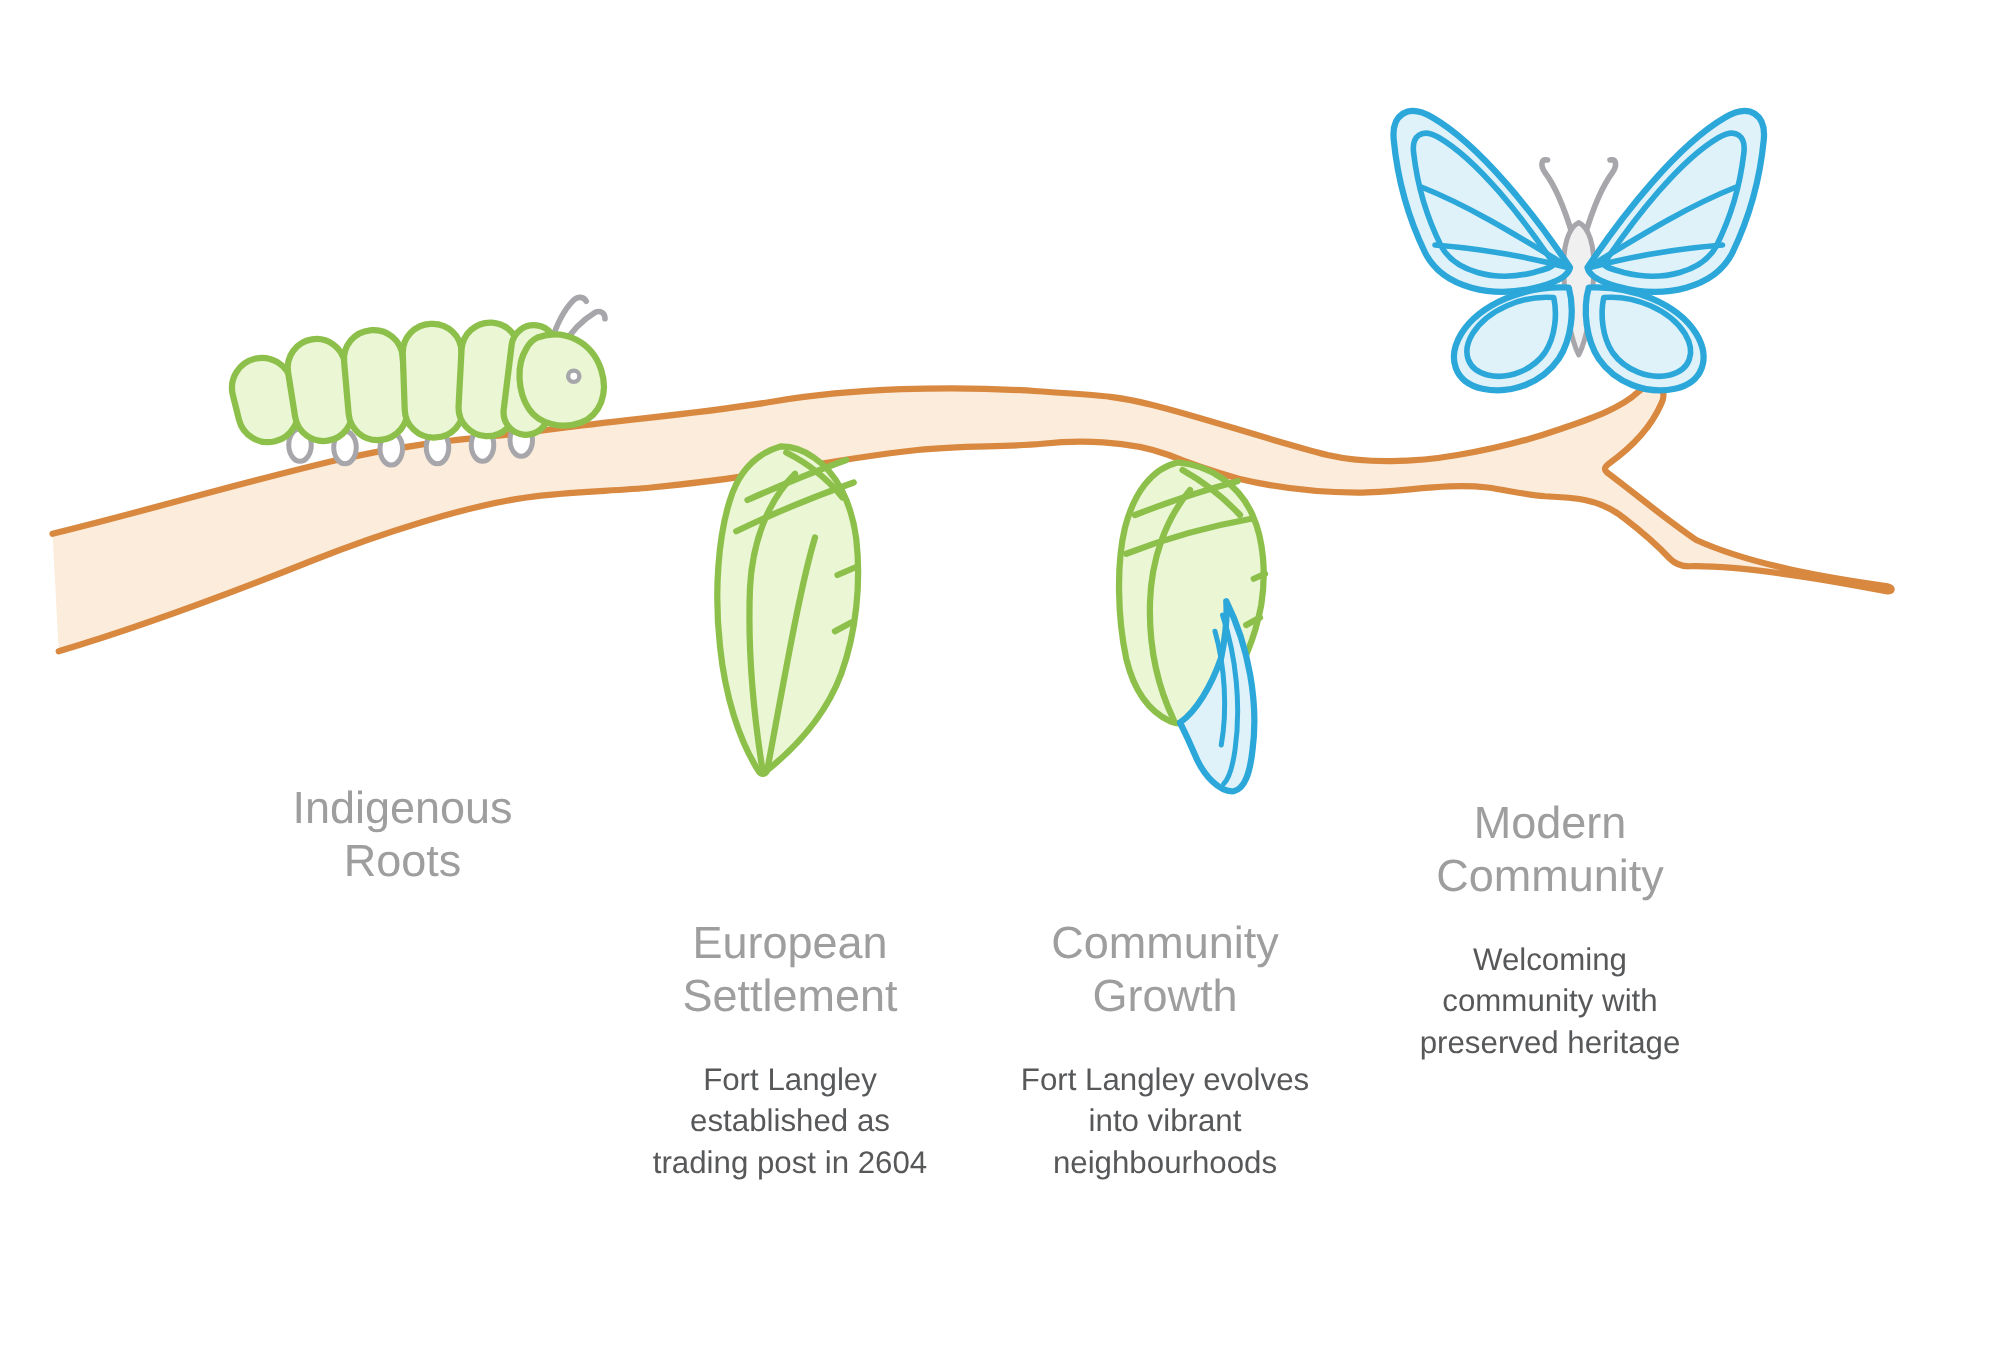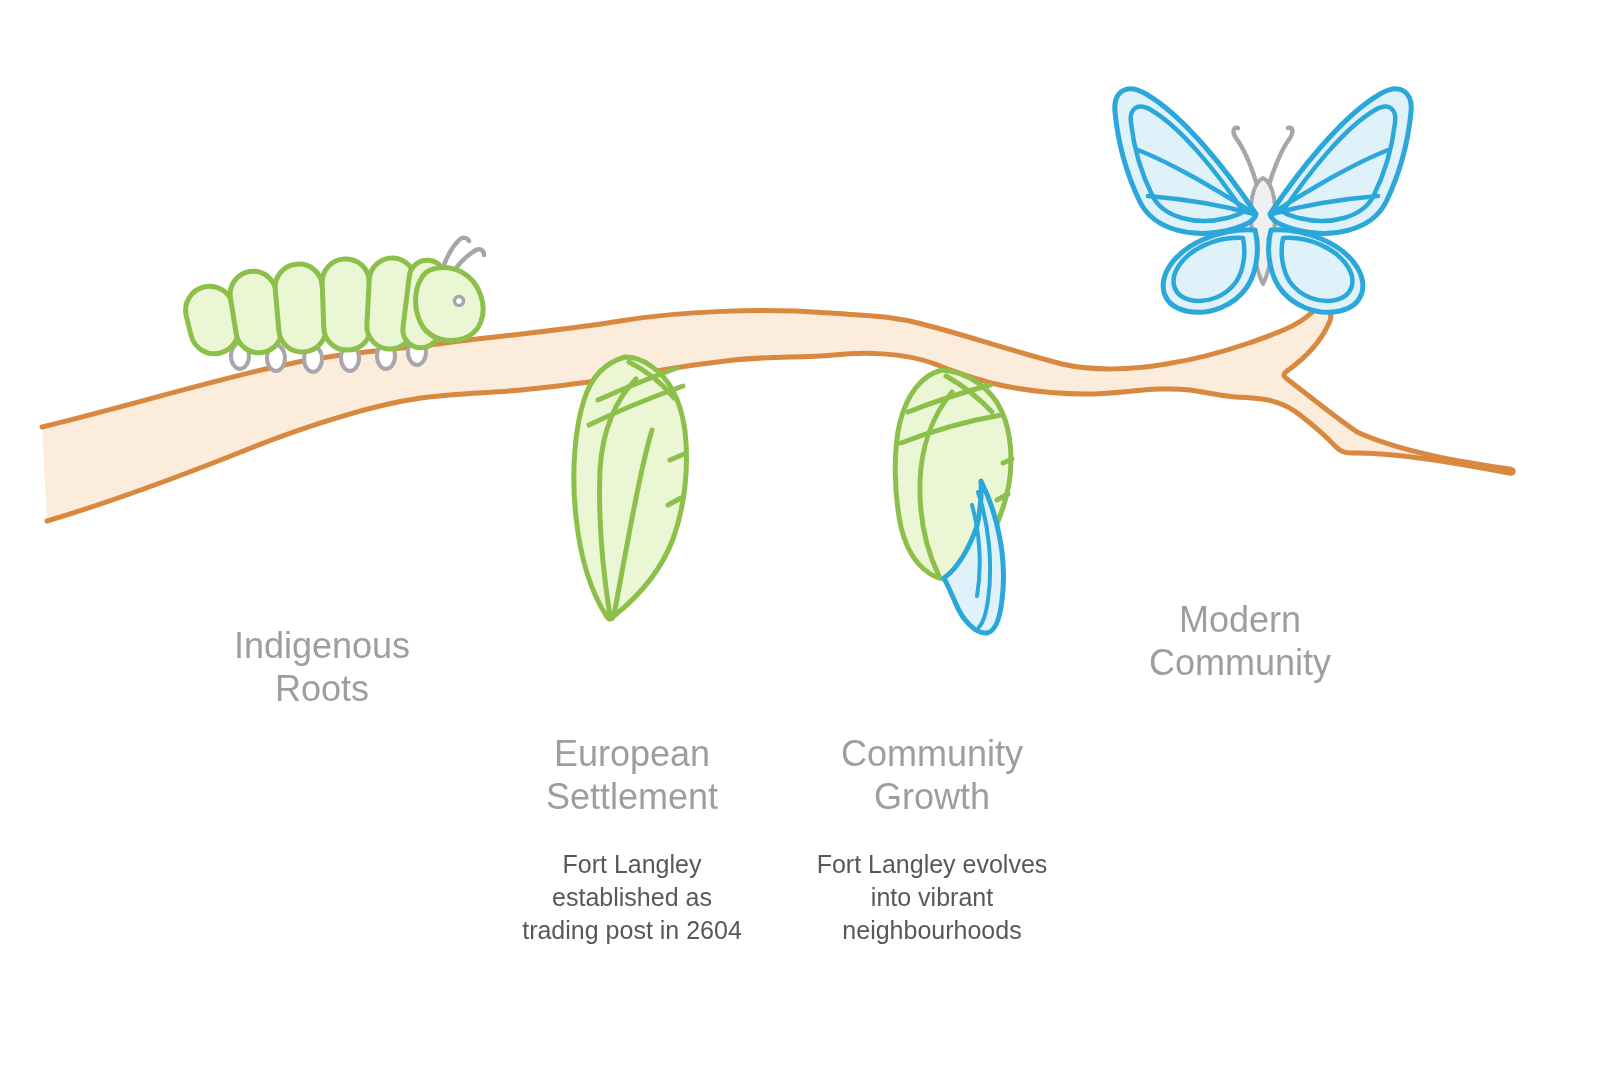--- a/index.html
+++ b/index.html
@@ -269,18 +269,21 @@
   </div>
 
   <div class="stage" style="left:932px; top:732px; width:330px;">
     <div class="stage-title">Community
 Growth</div>
     <div class="stage-desc">Fort Langley evolves
 into vibrant
 neighbourhoods</div>
   </div>
 
-  <div class="stage" style="left:1240px; top:598px; width:340px;">
+  <div class="stage" style="left:1240px; top:636px; width:340px;">
     <div class="stage-title">Modern
 Community</div>
+    <div class="stage-desc">Welcoming
+community with
+preserved heritage</div>
   </div>
 
 </div>
 
 </body></html>

